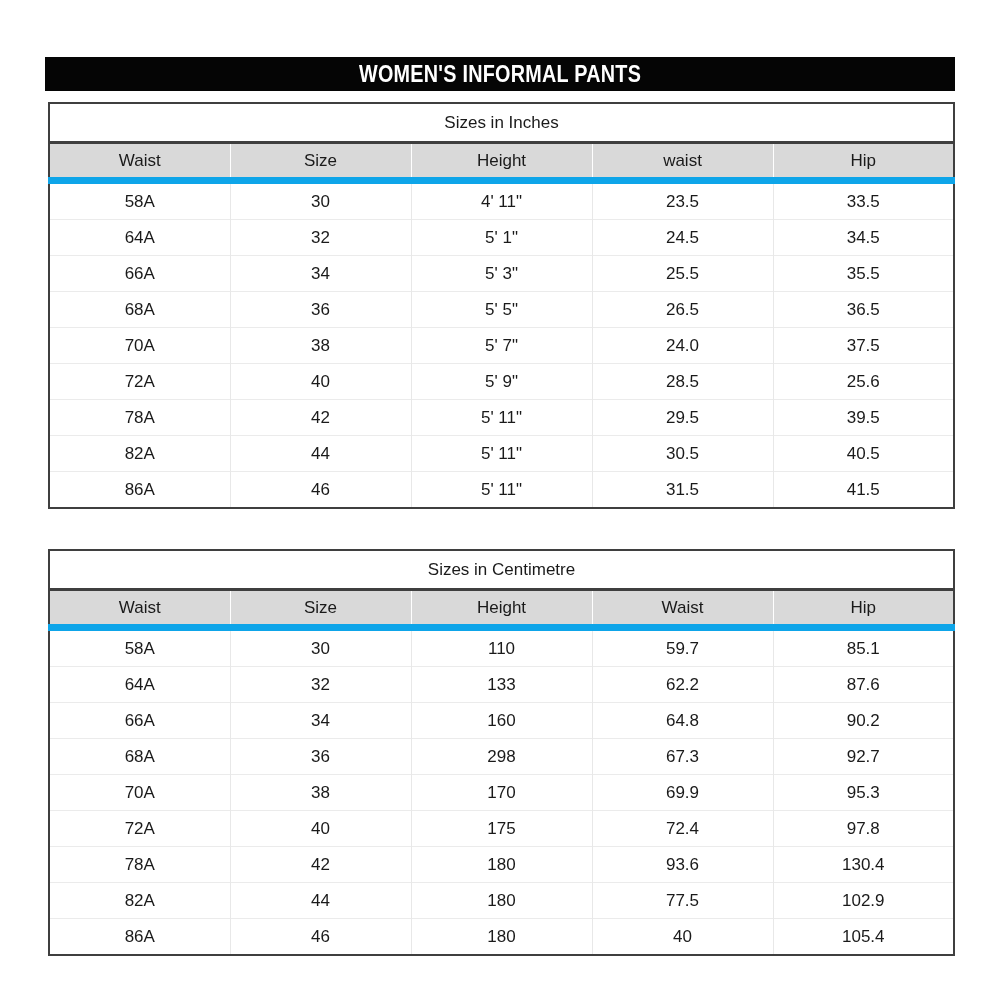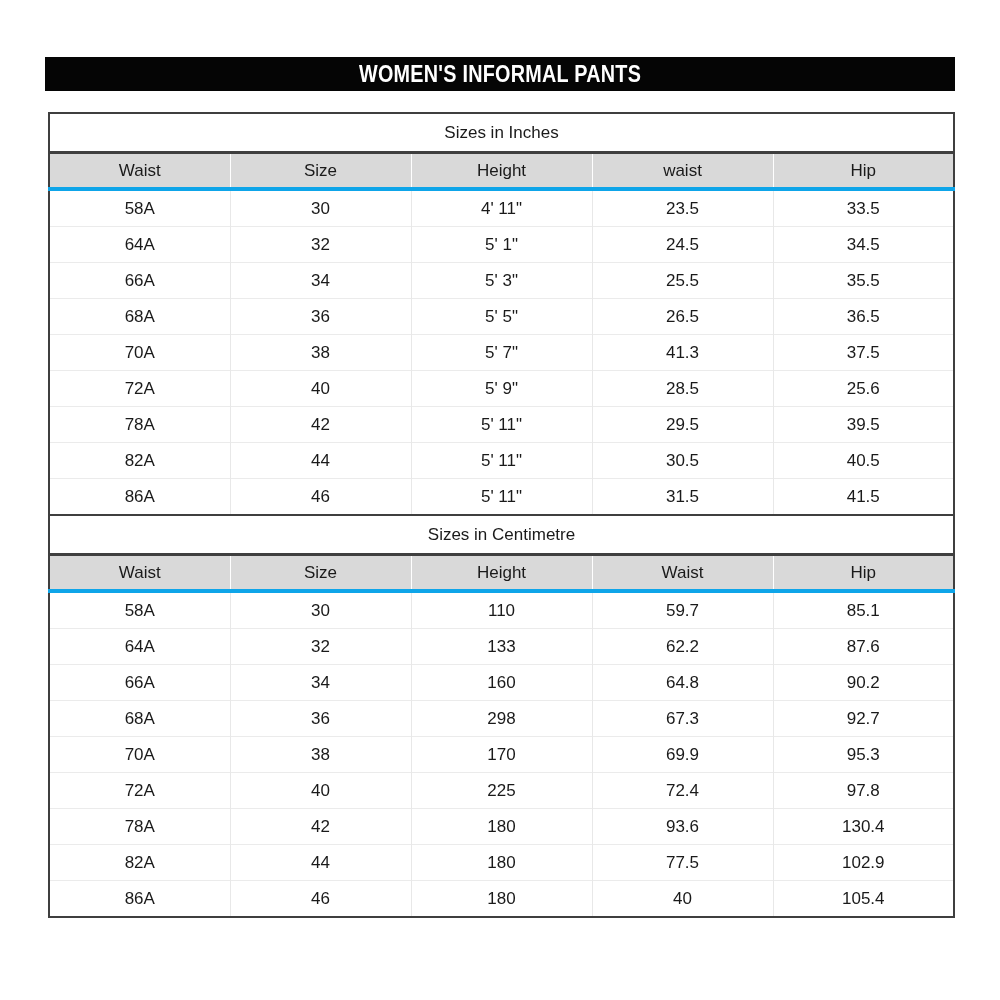--- a/index.html
+++ b/index.html
@@ -29,22 +29,22 @@
     font-size: 23px;
     letter-spacing: 0.3px;
     transform: scaleX(0.86);
     white-space: nowrap;
   }
   .tbl-wrap {
     position: absolute;
     left: 48px;
     width: 907px;
   }
-  #tbl-inches { top: 112px; }
-  #tbl-cm     { top: 514px; }
+  #tbl-inches { top: 102px; }
+  #tbl-cm     { top: 549px; }
 
   table.size-table {
     width: 100%;
     border-collapse: collapse;
     table-layout: fixed;
     border: 2px solid #3f3f3f;
   }
   .title-row th {
     height: 35px;
     font-size: 17px;
@@ -52,21 +52,21 @@
     text-align: center;
     background: #ffffff;
     border-bottom: 3px solid #3f3f3f;
   }
   .header-row th {
     height: 31px;
     font-size: 17px;
     font-weight: 400;
     text-align: center;
     background: #d9d9d9;
-    border-bottom: 4px solid #0ea5e9;
+    border-bottom: 7px solid #0ea5e9;
     border-left: 1px solid #ffffff;
   }
   .header-row th:first-child { border-left: none; }
   tbody td {
     height: 33px;
     font-size: 17px;
     text-align: center;
     vertical-align: middle;
     background: #ffffff;
     border-left: 1px solid #e8e8e8;
@@ -124,21 +124,21 @@
             <td>68A</td>
             <td>36</td>
             <td>5' 5"</td>
             <td>26.5</td>
             <td>36.5</td>
           </tr>
           <tr>
             <td>70A</td>
             <td>38</td>
             <td>5' 7"</td>
-            <td>41.3</td>
+            <td>24.0</td>
             <td>37.5</td>
           </tr>
           <tr>
             <td>72A</td>
             <td>40</td>
             <td>5' 9"</td>
             <td>28.5</td>
             <td>25.6</td>
           </tr>
           <tr>
@@ -212,21 +212,21 @@
           <tr>
             <td>70A</td>
             <td>38</td>
             <td>170</td>
             <td>69.9</td>
             <td>95.3</td>
           </tr>
           <tr>
             <td>72A</td>
             <td>40</td>
-            <td>225</td>
+            <td>175</td>
             <td>72.4</td>
             <td>97.8</td>
           </tr>
           <tr>
             <td>78A</td>
             <td>42</td>
             <td>180</td>
             <td>93.6</td>
             <td>130.4</td>
           </tr>

